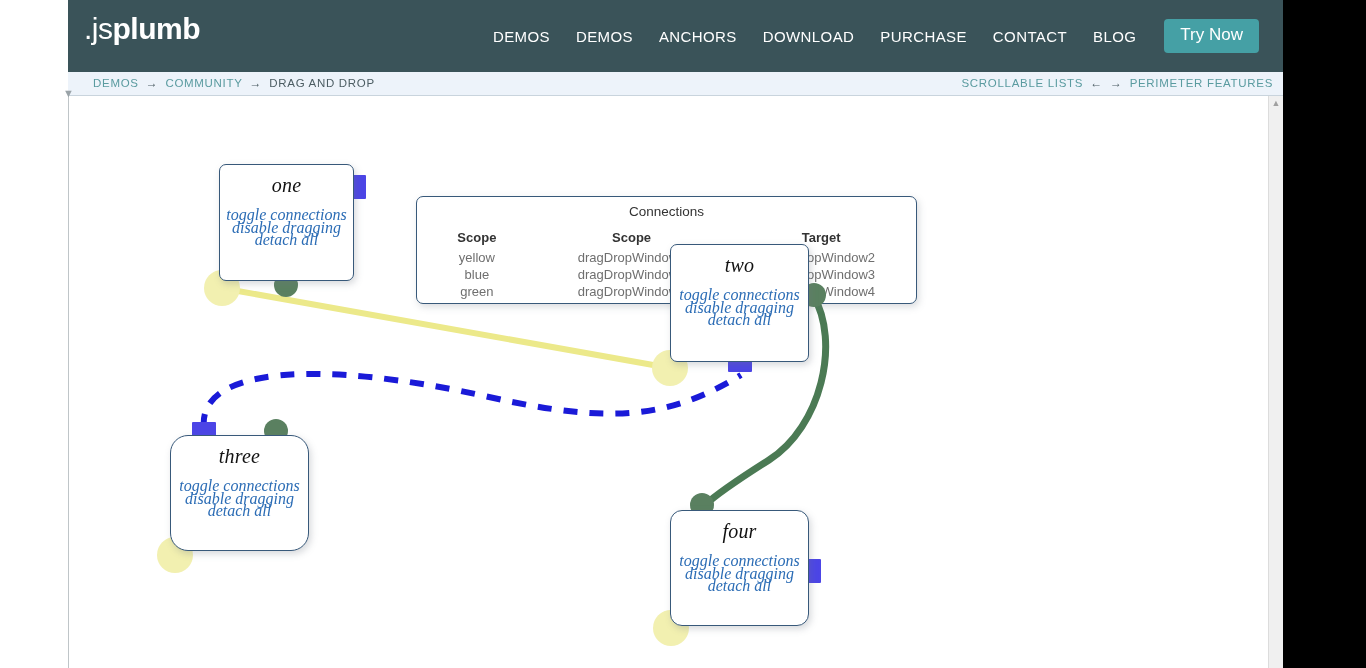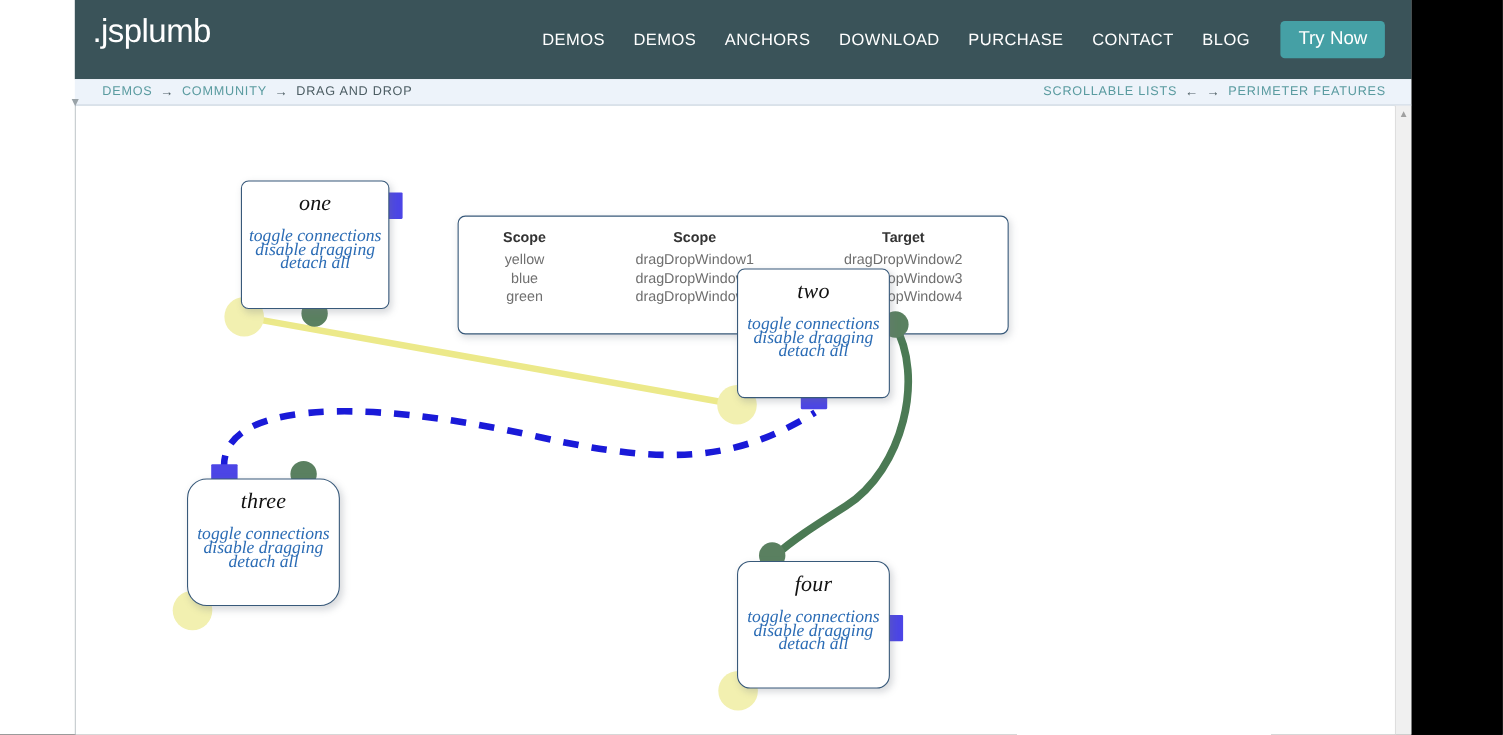--- a/index.html
+++ b/index.html
@@ -39,21 +39,21 @@
     left: 16px; top: 14px;
     color: #ffffff;
     font-size: 30px;
     letter-spacing: -0.5px;
     line-height: 1;
     white-space: nowrap;
     user-select: none;
   }
   .logo .logo-dot { font-weight: 300; }
   .logo .logo-js { font-weight: 300; }
-  .logo .logo-plumb { font-weight: normal; }
+  .logo .logo-plumb { font-weight: bold; }
 
   .main-nav {
     position: absolute;
     right: 24px; top: 0;
     height: 72px;
     display: flex;
     align-items: center;
     gap: 0px;
   }
   .nav-link {
@@ -89,21 +89,21 @@
   .crumb-left {
     position: absolute;
     left: 25px; top: 4px;
     display: flex; align-items: center; gap: 7px;
     font-size: 11.5px;
     letter-spacing: 0.7px;
     white-space: nowrap;
   }
   .crumb-right {
     position: absolute;
-    right: 23px; top: 4px;
+    right: 10px; top: 4px;
     display: flex; align-items: center; gap: 7px;
     font-size: 11.5px;
     letter-spacing: 0.7px;
     white-space: nowrap;
   }
   .crumb-link { color: #5a9ba0; cursor: pointer; }
   .crumb-current { color: #4c5d63; }
   .crumb-arrow { color: #4c5d63; font-size: 12px; }
 
   
@@ -317,20 +317,21 @@
 
     <div class="ep ep-yellow" style="left:88px;  top:440px;"></div>
     <div class="ep ep-green" style="left:195px; top:322px;"></div>
     <div class="ep ep-blue horiz" style="left:123px; top:325px;"></div>
 
     <div class="ep ep-yellow" style="left:584px; top:513px;"></div>
     <div class="ep ep-green" style="left:621px; top:396px;"></div>
     <div class="ep ep-blue" style="left:738px; top:462px;"></div>
 
     <div class="conn-table" style="left:347px; top:99px; width:501px; height:108px;">
+      <div class="conn-title">Connections</div>
       <table>
         <thead>
           <tr>
             <th class="c-scope">Scope</th>
             <th class="c-source">Scope</th>
             <th class="c-target">Target</th>
           </tr>
         </thead>
         <tbody>
           <tr>

